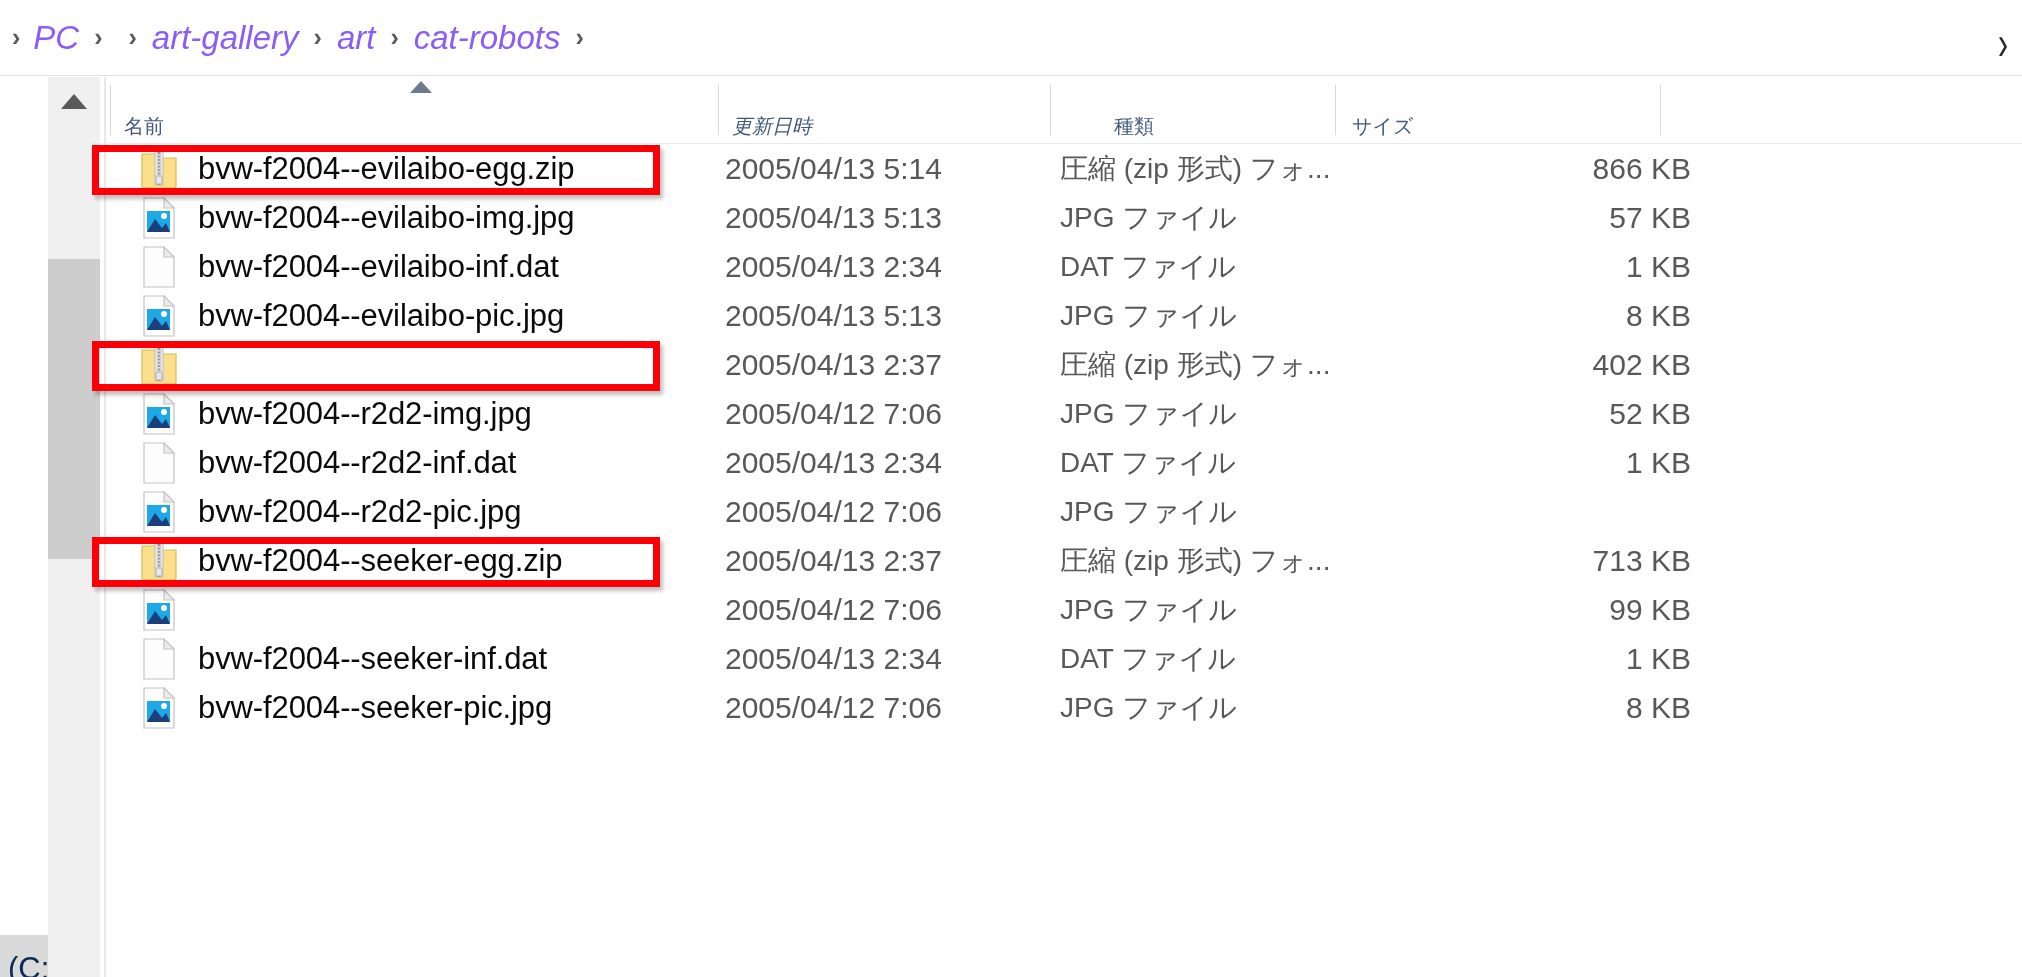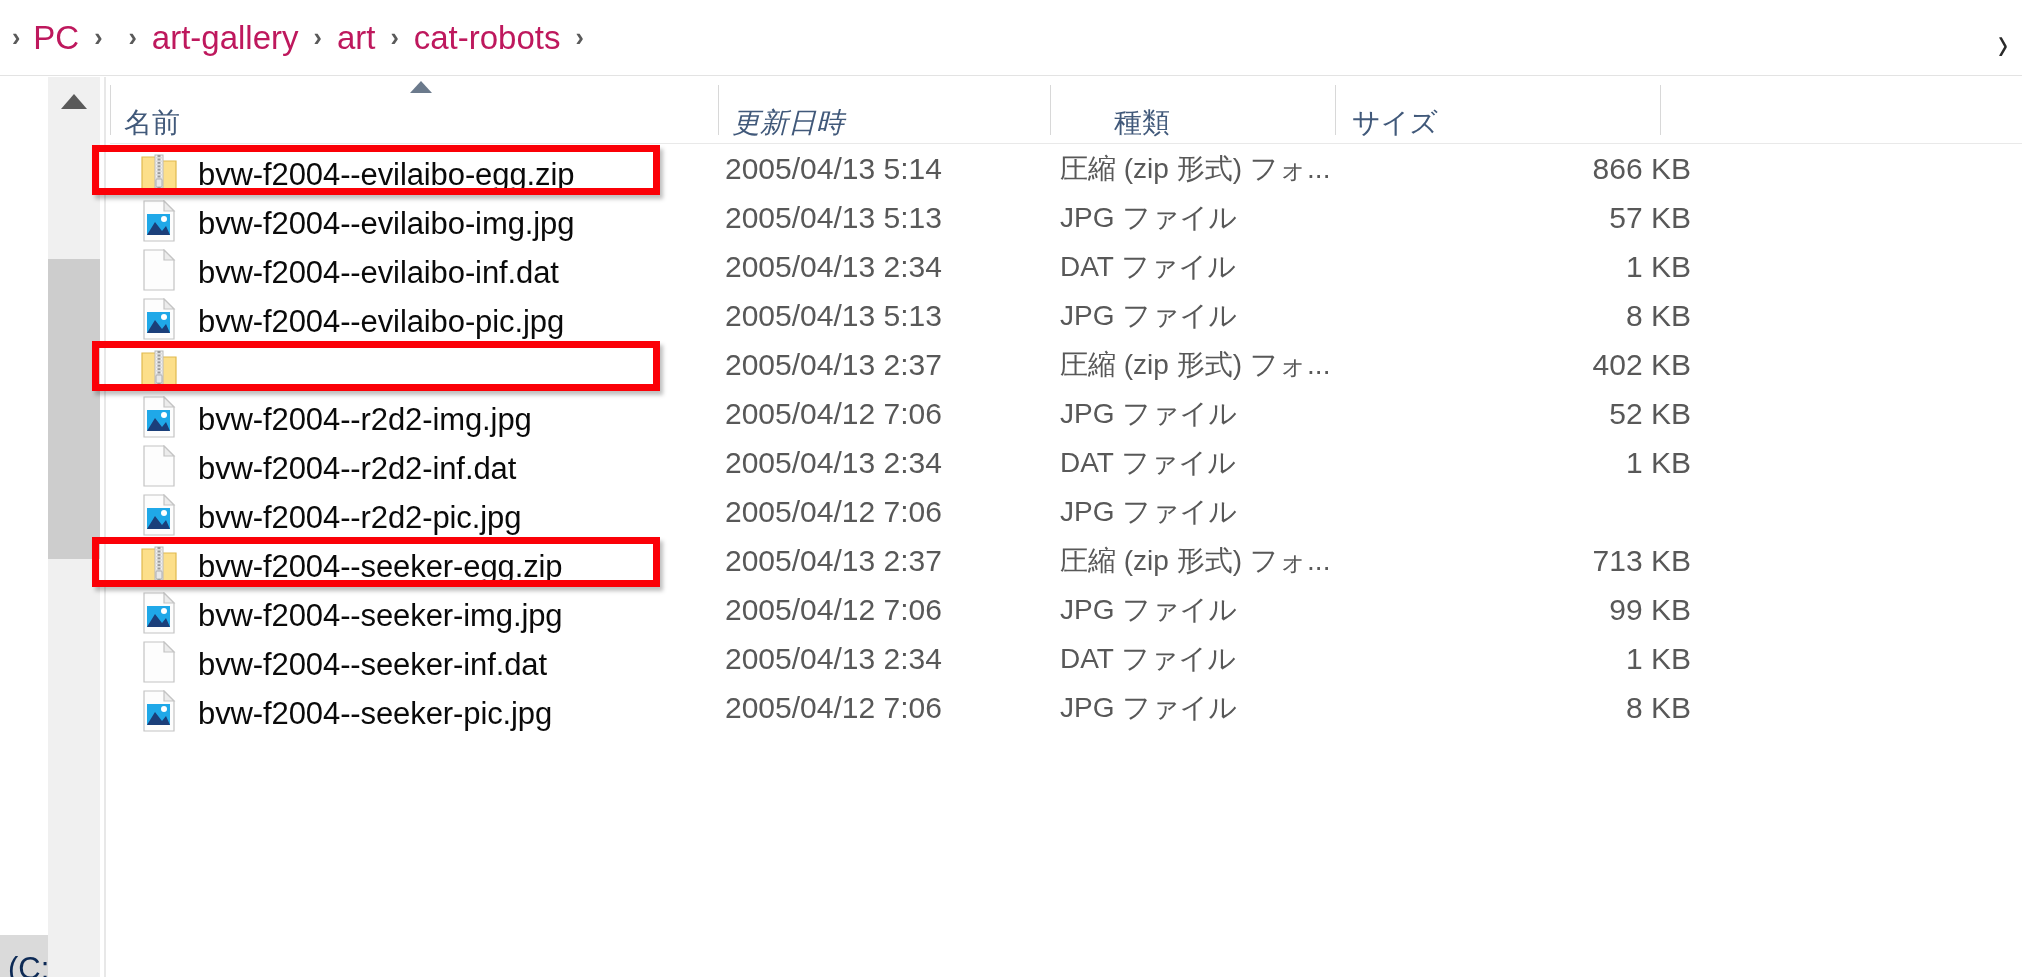--- a/index.html
+++ b/index.html
@@ -31,25 +31,26 @@
   .crumb-sep {
     color: #5a5a5a;
     font-size: 25px;
     line-height: 1;
     padding: 0 13px;
     font-weight: 600;
     user-select: none;
   }
   .crumb-sep.lead { padding-left: 2px; padding-right: 11px; }
   .crumb {
-    color: #be185d;
+    color: #8b5cf6;
     font-size: 33px;
     line-height: 1;
     white-space: nowrap;
     padding: 4px 2px;
+    font-style: italic;
   }
   .addr-chevron-right {
     position: absolute;
     right: 14px;
     top: 26px;
     color: #2a2a2a;
     font-size: 30px;
     transform: scaleY(1.6) rotate(0deg);
   }
 
@@ -138,21 +139,21 @@
   }
   .col-header .hcell {
     position: absolute;
     top: 0;
     height: 66px;
     display: flex;
     align-items: flex-end;
     box-sizing: border-box;
     padding-bottom: 6px;
     color: #41597a;
-    font-size: 28px;
+    font-size: 20px;
     white-space: nowrap;
   }
   .col-header .hcell .hlabel { line-height: 1.05; }
   .hdiv {
     position: absolute;
     top: 8px;
     width: 1px;
     height: 50px;
     background: #d8d8d8;
   }
@@ -172,21 +173,21 @@
   .cell {
     position: absolute;
     top: 0;
     height: 49px;
     display: flex;
     align-items: center;
     box-sizing: border-box;
     white-space: nowrap;
     overflow: hidden;
   }
-  .cell-name { left: 0; width: 620px; align-items: flex-end; }
+  .cell-name { left: 0; width: 620px; }
   .cell-date { left: 615px; width: 330px; color: #585858; font-size: 30px; }
   .cell-type { left: 950px; width: 310px; color: #585858; font-size: 28px; }
   .cell-size { left: 1265px; width: 330px; color: #585858; font-size: 30px;
                justify-content: flex-end; padding-right: 14px; }
   .fname {
     font-size: 31px;
     color: #0a0a0a;
     letter-spacing: -0.1px;
   }
 
@@ -418,21 +419,20 @@
       </div>
       <div class="row">
         <div class="cell cell-name">
           <span class="icon"><svg width="38" height="42" viewBox="0 0 38 42">
               <path d="M4 1 h20 l10 10 v30 H4 Z" fill="#fdfdfd" stroke="#c4c4c4" stroke-width="1.2"></path>
               <path d="M24 1 l10 10 h-10 Z" fill="#ececec" stroke="#c4c4c4" stroke-width="1.2"></path>
               <rect x="7" y="14" width="23" height="21" fill="#1fa8e8"></rect>
               <path d="M7 35 L15 22 L22 31 L26 26 L30 35 Z" fill="#1b3f7a"></path>
               <circle cx="24" cy="19" r="3" fill="#ffffff"></circle>
             </svg></span>
-          <span class="fname">bvw-f2004--seeker-img.jpg</span>
         </div>
         <div class="cell cell-date">2005/04/12 7:06</div>
         <div class="cell cell-type">JPG ファイル</div>
         <div class="cell cell-size">99 KB</div>
       </div>
       <div class="row">
         <div class="cell cell-name">
           <span class="icon"><svg width="38" height="42" viewBox="0 0 38 42">
               <path d="M4 1 h20 l10 10 v30 H4 Z" fill="#fdfdfd" stroke="#c4c4c4" stroke-width="1.2"></path>
               <path d="M24 1 l10 10 h-10 Z" fill="#ececec" stroke="#c4c4c4" stroke-width="1.2"></path>

